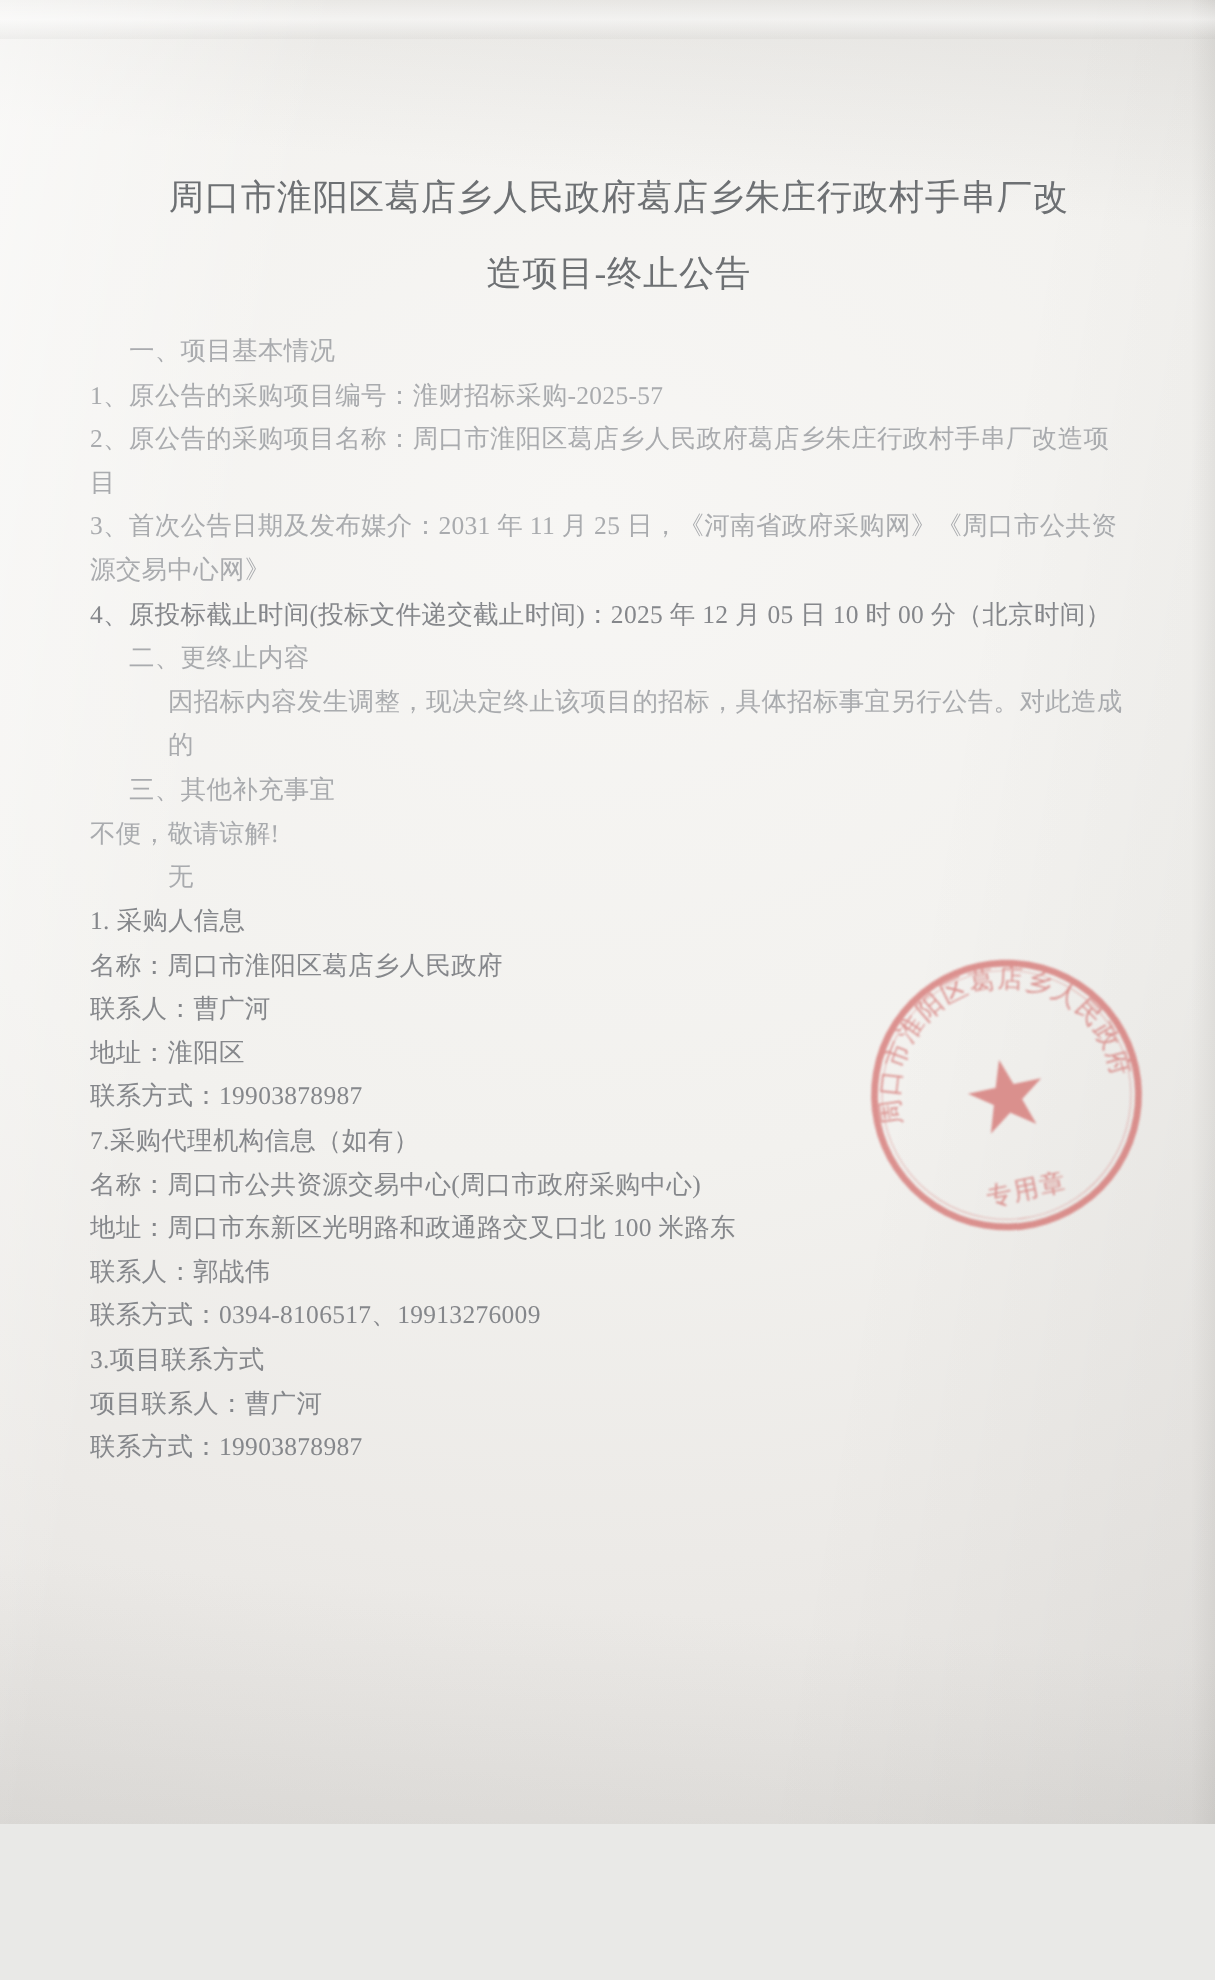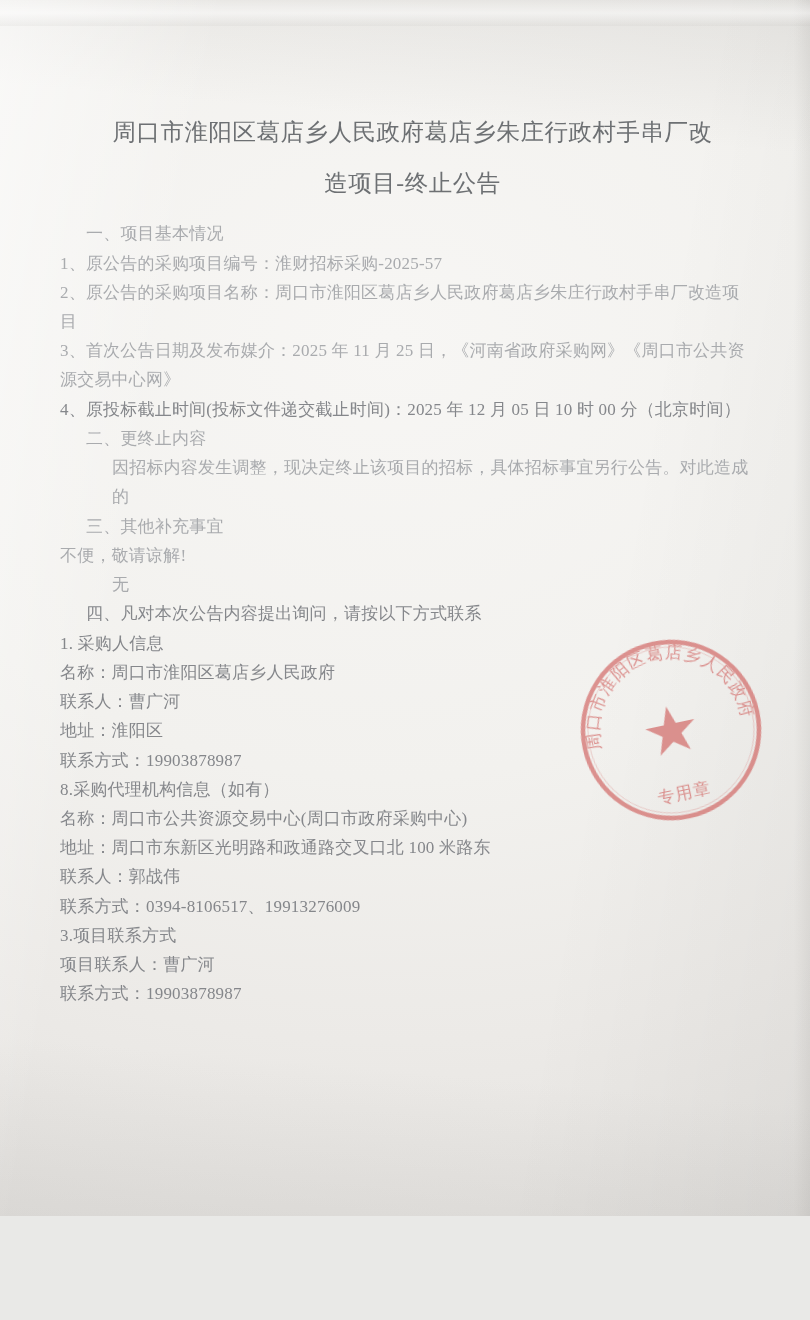--- a/index.html
+++ b/index.html
@@ -115,35 +115,34 @@
 
   <div class="content">
     <div class="doc-title">周口市淮阳区葛店乡人民政府葛店乡朱庄行政村手串厂改</div>
     <div class="doc-title">造项目-终止公告</div>
 
     <div class="body-text">
       <div class="line indent-head faded">一、项目基本情况</div>
       <div class="line faded">1、原公告的采购项目编号：淮财招标采购-2025-57</div>
       <div class="line faded">2、原公告的采购项目名称：周口市淮阳区葛店乡人民政府葛店乡朱庄行政村手串厂改造项</div>
       <div class="line faded">目</div>
-      <div class="line faded">3、首次公告日期及发布媒介：2025 年 11 月 25 日，《河南省政府采购网》《周口市公共资</div>
+      <div class="line faded">3、首次公告日期及发布媒介：2031 年 11 月 25 日，《河南省政府采购网》《周口市公共资</div>
       <div class="line faded">源交易中心网》</div>
       <div class="line strong">4、原投标截止时间(投标文件递交截止时间)：2025 年 12 月 05 日 10 时 00 分（北京时间）</div>
       <div class="line indent-head faded">二、更终止内容</div>
       <div class="line indent-2 faded">因招标内容发生调整，现决定终止该项目的招标，具体招标事宜另行公告。对此造成的</div>
       <div class="line indent-head faded">三、其他补充事宜</div>
       <div class="line faded">不便，敬请谅解!</div>
       <div class="line indent-2 faded">无</div>
-      <div class="line indent-head strong">四、凡对本次公告内容提出询问，请按以下方式联系</div>
       <div class="line strong">1. 采购人信息</div>
       <div class="line strong">名称：周口市淮阳区葛店乡人民政府</div>
       <div class="line strong">联系人：曹广河</div>
       <div class="line strong">地址：淮阳区</div>
       <div class="line strong">联系方式：19903878987</div>
-      <div class="line strong">8.采购代理机构信息（如有）</div>
+      <div class="line strong">7.采购代理机构信息（如有）</div>
       <div class="line strong">名称：周口市公共资源交易中心(周口市政府采购中心)</div>
       <div class="line strong">地址：周口市东新区光明路和政通路交叉口北 100 米路东</div>
       <div class="line strong">联系人：郭战伟</div>
       <div class="line strong">联系方式：0394-8106517、19913276009</div>
       <div class="line strong">3.项目联系方式</div>
       <div class="line strong">项目联系人：曹广河</div>
       <div class="line strong">联系方式：19903878987</div>
     </div>
   </div>
 

